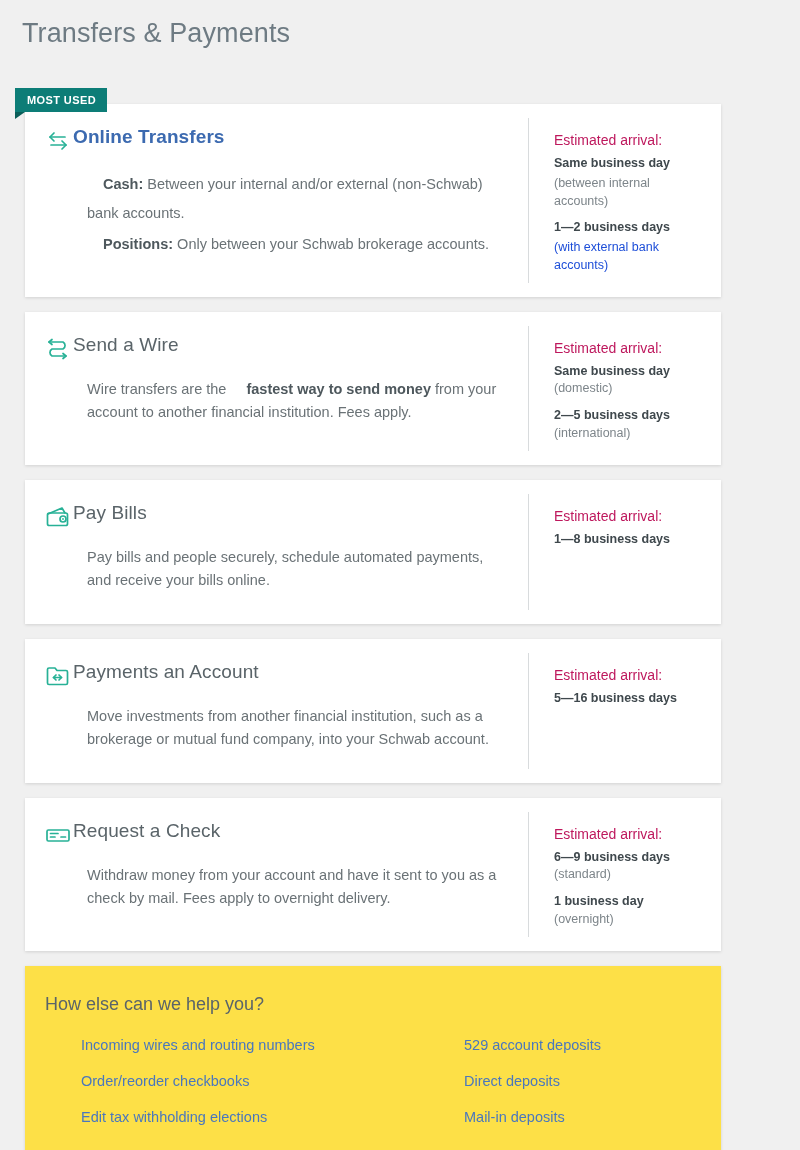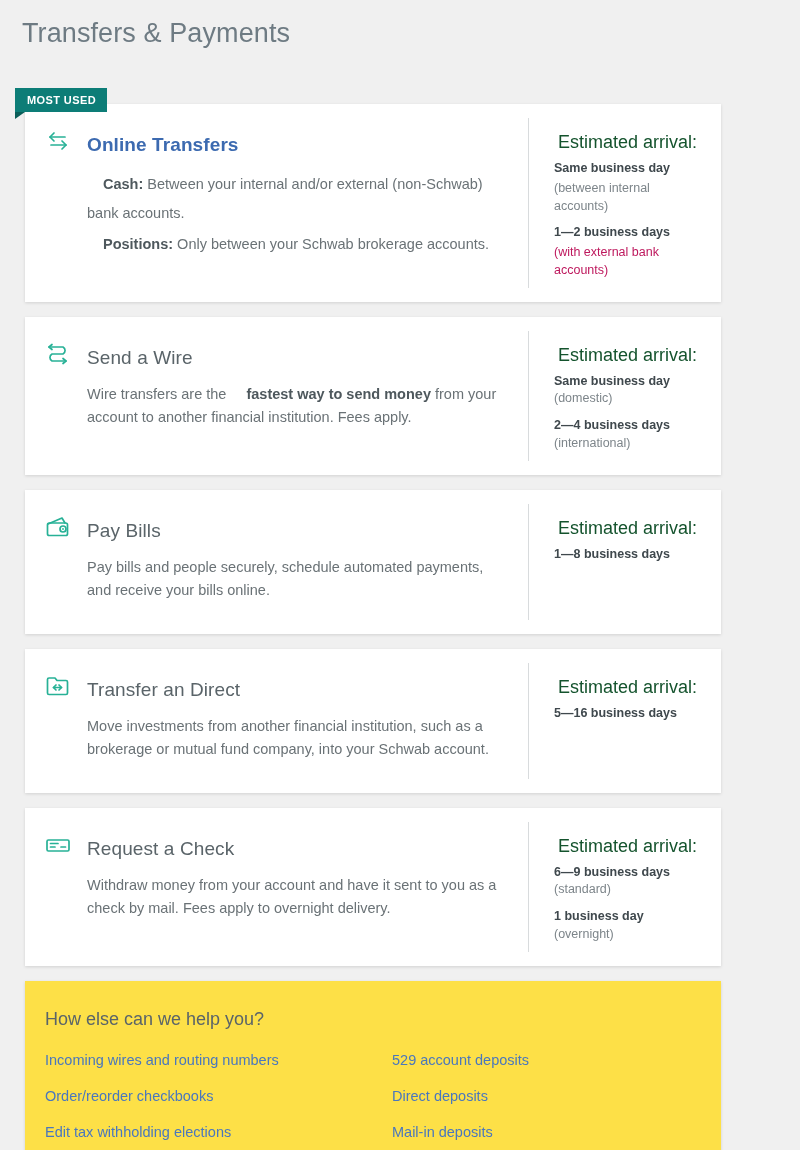--- a/index.html
+++ b/index.html
@@ -86,22 +86,21 @@
 
   
   .card-main {
     flex: 0 0 503px;
     padding: 22px 24px 20px 18px;
     position: relative;
   }
 
   .card-head {
     display: flex;
-    align-items: flex-end;
-    gap: 14px;
+    align-items: flex-start;
     margin-bottom: 14px;
   }
 
   .card-icon {
     width: 30px;
     height: 30px;
     flex: 0 0 30px;
     display: flex;
     align-items: center;
     justify-content: center;
@@ -144,24 +143,23 @@
   .divider {
     position: absolute;
     left: 0;
     top: 14px;
     bottom: 14px;
     width: 1px;
     background: #d8dbdd;
   }
 
   .arrival-label {
-    font-size: 18px;
-    color: #14532d;
+    font-size: 14px;
+    color: #be185d;
     margin-bottom: 7px;
-    text-align: center;
   }
 
   .arrival-line {
     font-size: 12.5px;
     color: #4e585d;
     line-height: 1.42;
     margin-bottom: 2px;
   }
   .arrival-line .strong { font-weight: bold; color: #3f484d; text-align: center; }
   .arrival-line .muted  { font-weight: normal; color: #7d858a; }
@@ -181,21 +179,21 @@
     font-weight: 400;
     color: #5a6469;
     margin-bottom: 22px;
     padding-left: 0;
   }
 
   .help-cols {
     display: flex;
     flex-direction: row;
   }
-  .help-col { flex: 0 0 50%; }
+  .help-col { flex: 0 0 50%; margin-left: 36px; }
   .help-col:last-child { padding-left: 24px; }
 
   .help-link {
     display: block;
     font-size: 14.5px;
     color: #4a77bd;
     text-decoration: none;
     margin-bottom: 20px;
     cursor: pointer;
   }
@@ -230,21 +228,21 @@
         </div>
         <div class="card-aside">
           <div class="divider"></div>
           <div class="arrival-label">Estimated arrival:</div>
           <div class="arrival-group">
             <div class="arrival-line"><span class="strong">Same business day</span><span class="muted"></span></div>
             <div class="arrival-line muted" style="color:#7d858a;">(between internal accounts)</div>
           </div>
           <div class="arrival-group">
             <div class="arrival-line"><span class="strong">1—2 business days</span><span class="muted"></span></div>
-            <div class="arrival-line muted" style="color:#be185d;">(with external bank accounts)</div>
+            <div class="arrival-line muted" style="color:#1d4ed8;">(with external bank accounts)</div>
           </div>
         </div>
       </div>
       <div class="card">
         <div class="card-main">
           <div class="card-head">
             <span class="card-icon">
               <svg width="26" height="26" viewBox="0 0 26 26">
                 <path d="M4 6 H18 A4 4 0 0 1 18 13 H7 A4 4 0 0 0 7 20 H21" stroke="currentColor" fill="none" stroke-width="1.7" stroke-linecap="round" stroke-linejoin="round"></path>
                 <path d="M7 3.5 L4 6 L7 8.5" stroke="currentColor" fill="none" stroke-width="1.7" stroke-linecap="round" stroke-linejoin="round"></path>
@@ -257,21 +255,21 @@
             <p>Wire transfers are the <b>fastest way to send money</b> from your account to another financial institution. Fees apply.</p>
           </div>
         </div>
         <div class="card-aside">
           <div class="divider"></div>
           <div class="arrival-label">Estimated arrival:</div>
           <div class="arrival-group">
             <div class="arrival-line"><span class="strong">Same business day</span><span class="muted"> (domestic)</span></div>
           </div>
           <div class="arrival-group">
-            <div class="arrival-line"><span class="strong">2—4 business days</span><span class="muted"> (international)</span></div>
+            <div class="arrival-line"><span class="strong">2—5 business days</span><span class="muted"> (international)</span></div>
           </div>
         </div>
       </div>
       <div class="card">
         <div class="card-main">
           <div class="card-head">
             <span class="card-icon">
               <svg width="28" height="26" viewBox="0 0 28 26">
                 <path d="M4 10 L18 4 L21 9" stroke="currentColor" fill="none" stroke-width="1.7" stroke-linecap="round" stroke-linejoin="round"></path>
                 <rect x="3.5" y="9" width="20" height="12.5" rx="1.8" stroke="currentColor" fill="none" stroke-width="1.7" stroke-linecap="round" stroke-linejoin="round"></rect>
@@ -297,21 +295,21 @@
         <div class="card-main">
           <div class="card-head">
             <span class="card-icon">
               <svg width="28" height="26" viewBox="0 0 28 26">
                 <path d="M3.5 7.5 V20 a1.5 1.5 0 0 0 1.5 1.5 H22 a1.5 1.5 0 0 0 1.5 -1.5 V9 a1.5 1.5 0 0 0 -1.5 -1.5 H13 L11 5 H5 a1.5 1.5 0 0 0 -1.5 1.5 z" stroke="currentColor" fill="none" stroke-width="1.7" stroke-linecap="round" stroke-linejoin="round"></path>
                 <path d="M9.5 14.5 H17.5" stroke="currentColor" fill="none" stroke-width="1.7" stroke-linecap="round" stroke-linejoin="round"></path>
                 <path d="M12 12 L9.5 14.5 L12 17" stroke="currentColor" fill="none" stroke-width="1.7" stroke-linecap="round" stroke-linejoin="round"></path>
                 <path d="M15 12 L17.5 14.5 L15 17" stroke="currentColor" fill="none" stroke-width="1.7" stroke-linecap="round" stroke-linejoin="round"></path>
               </svg>
             </span>
-            <span class="card-title">Transfer an Direct</span>
+            <span class="card-title">Payments an Account</span>
           </div>
           <div class="card-desc">
             <p>Move investments from another financial institution, such as a brokerage or mutual fund company, into your Schwab account.</p>
           </div>
         </div>
         <div class="card-aside">
           <div class="divider"></div>
           <div class="arrival-label">Estimated arrival:</div>
           <div class="arrival-group">
             <div class="arrival-line"><span class="strong">5—16 business days</span><span class="muted"></span></div>

